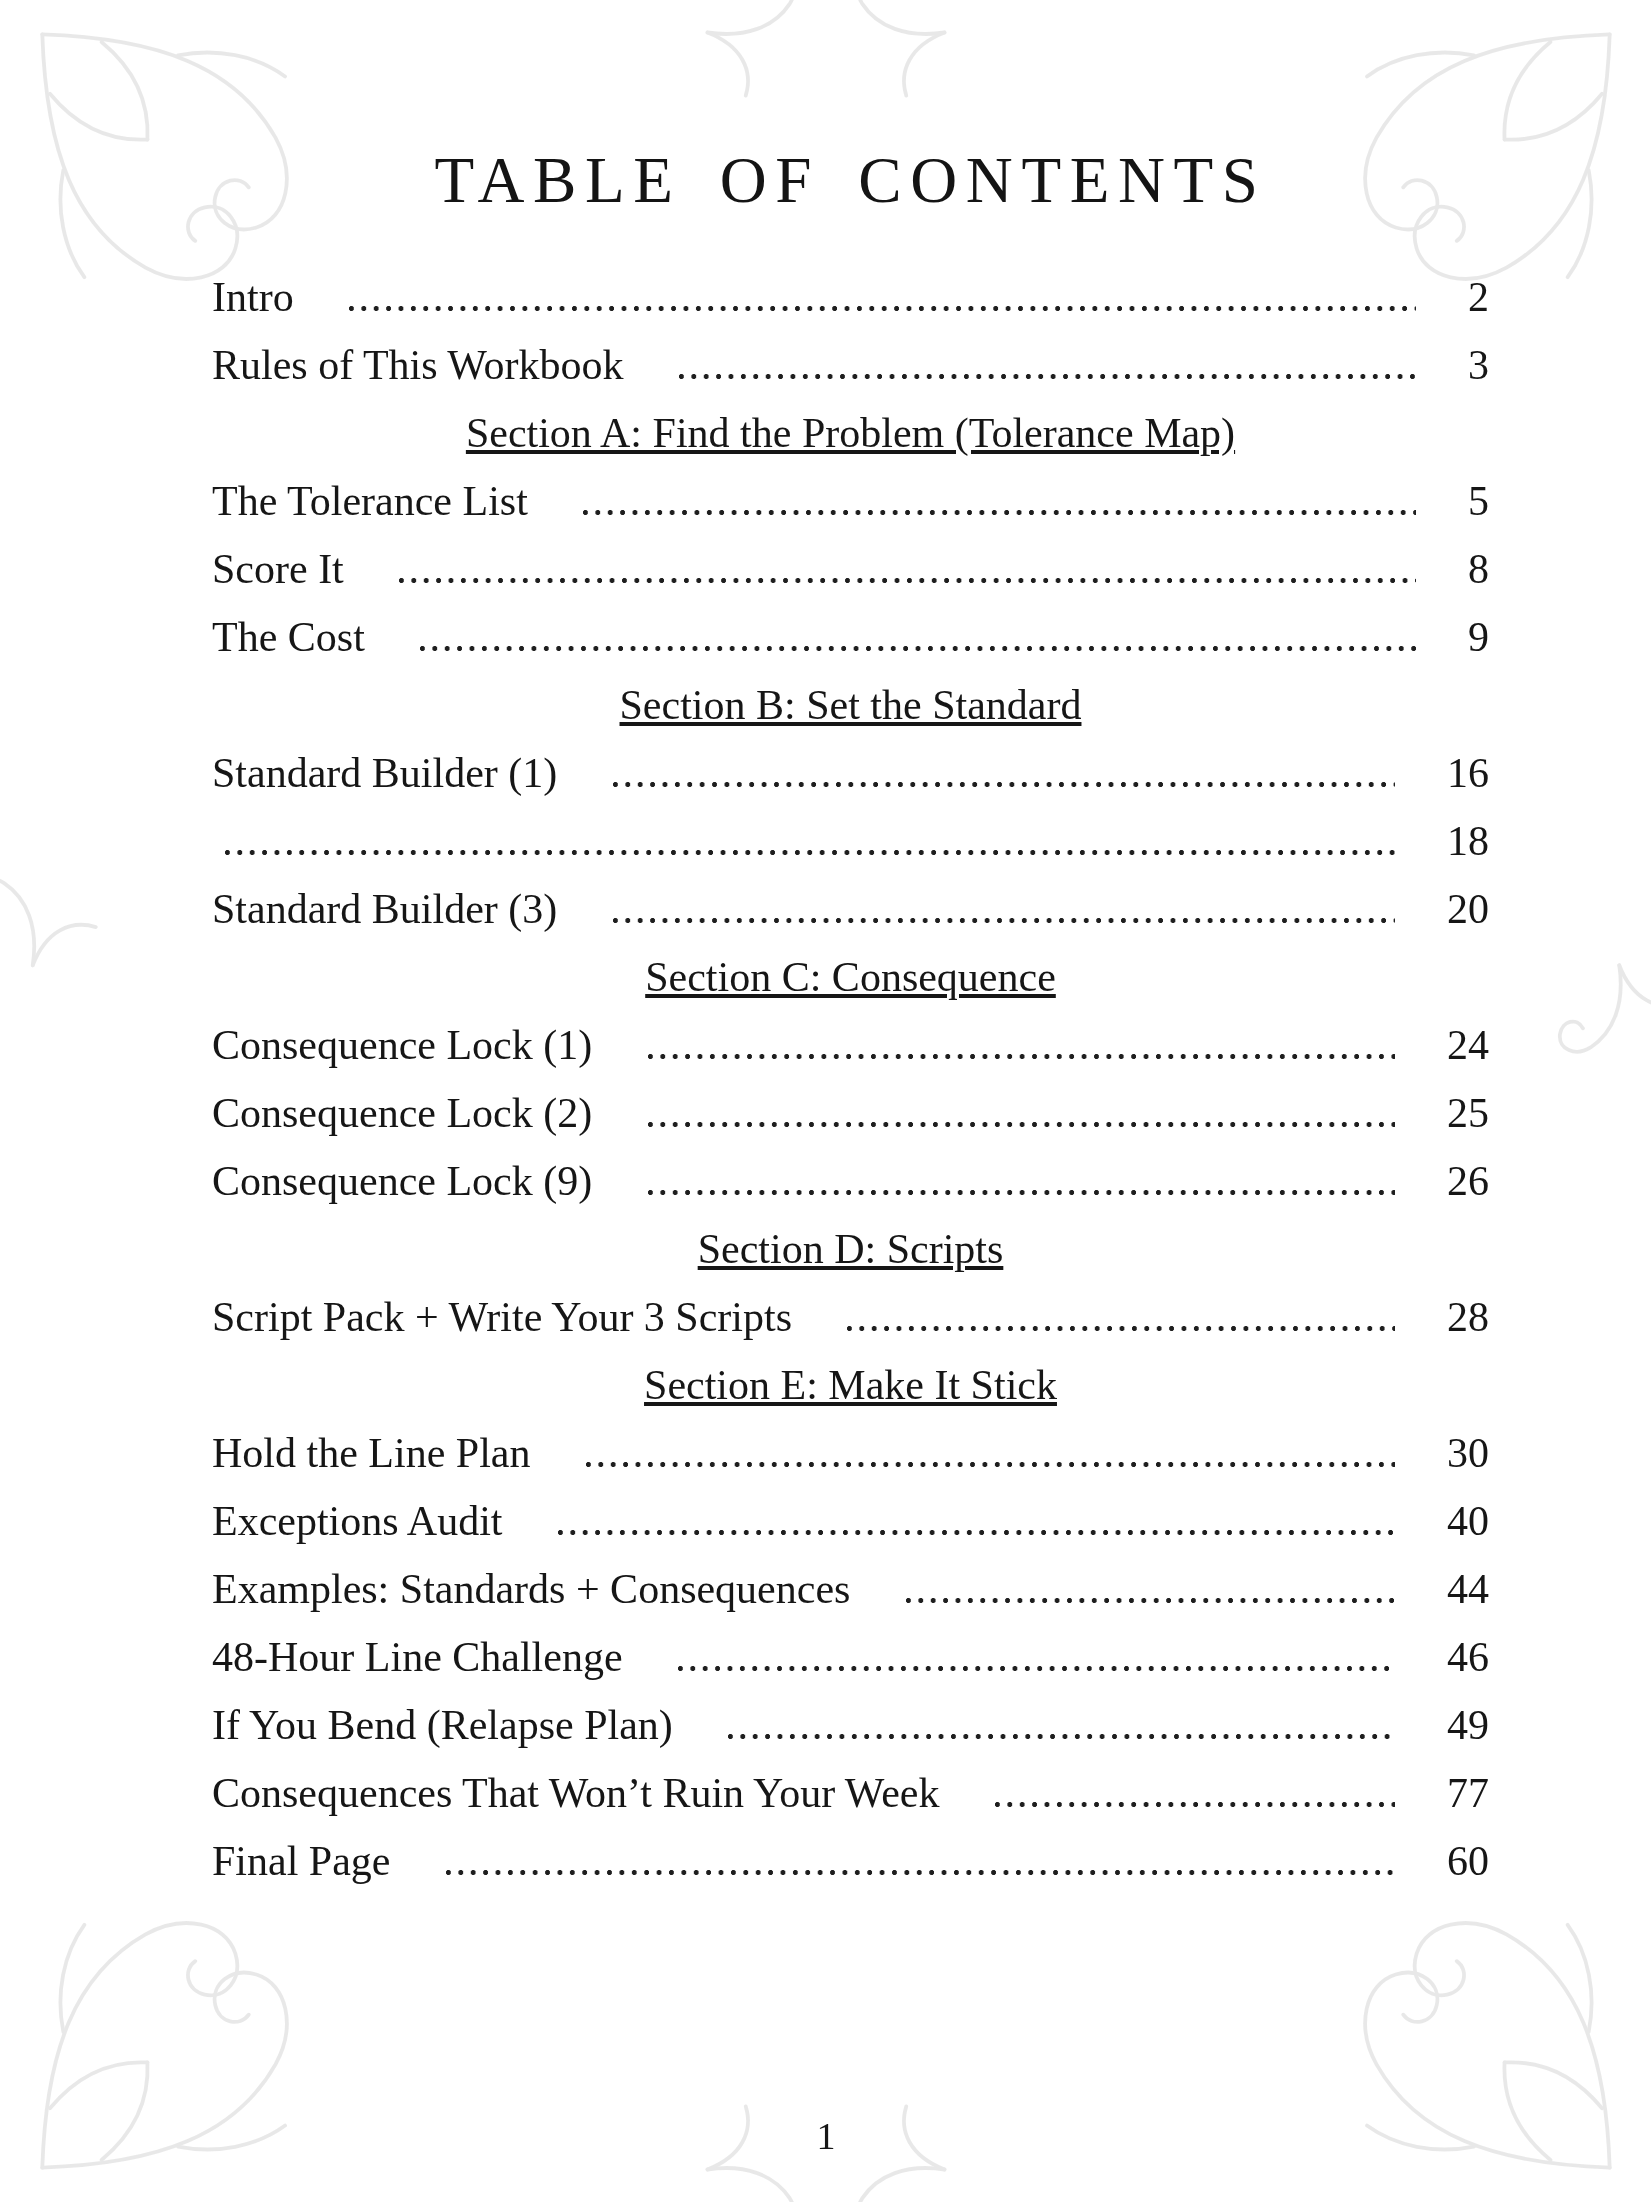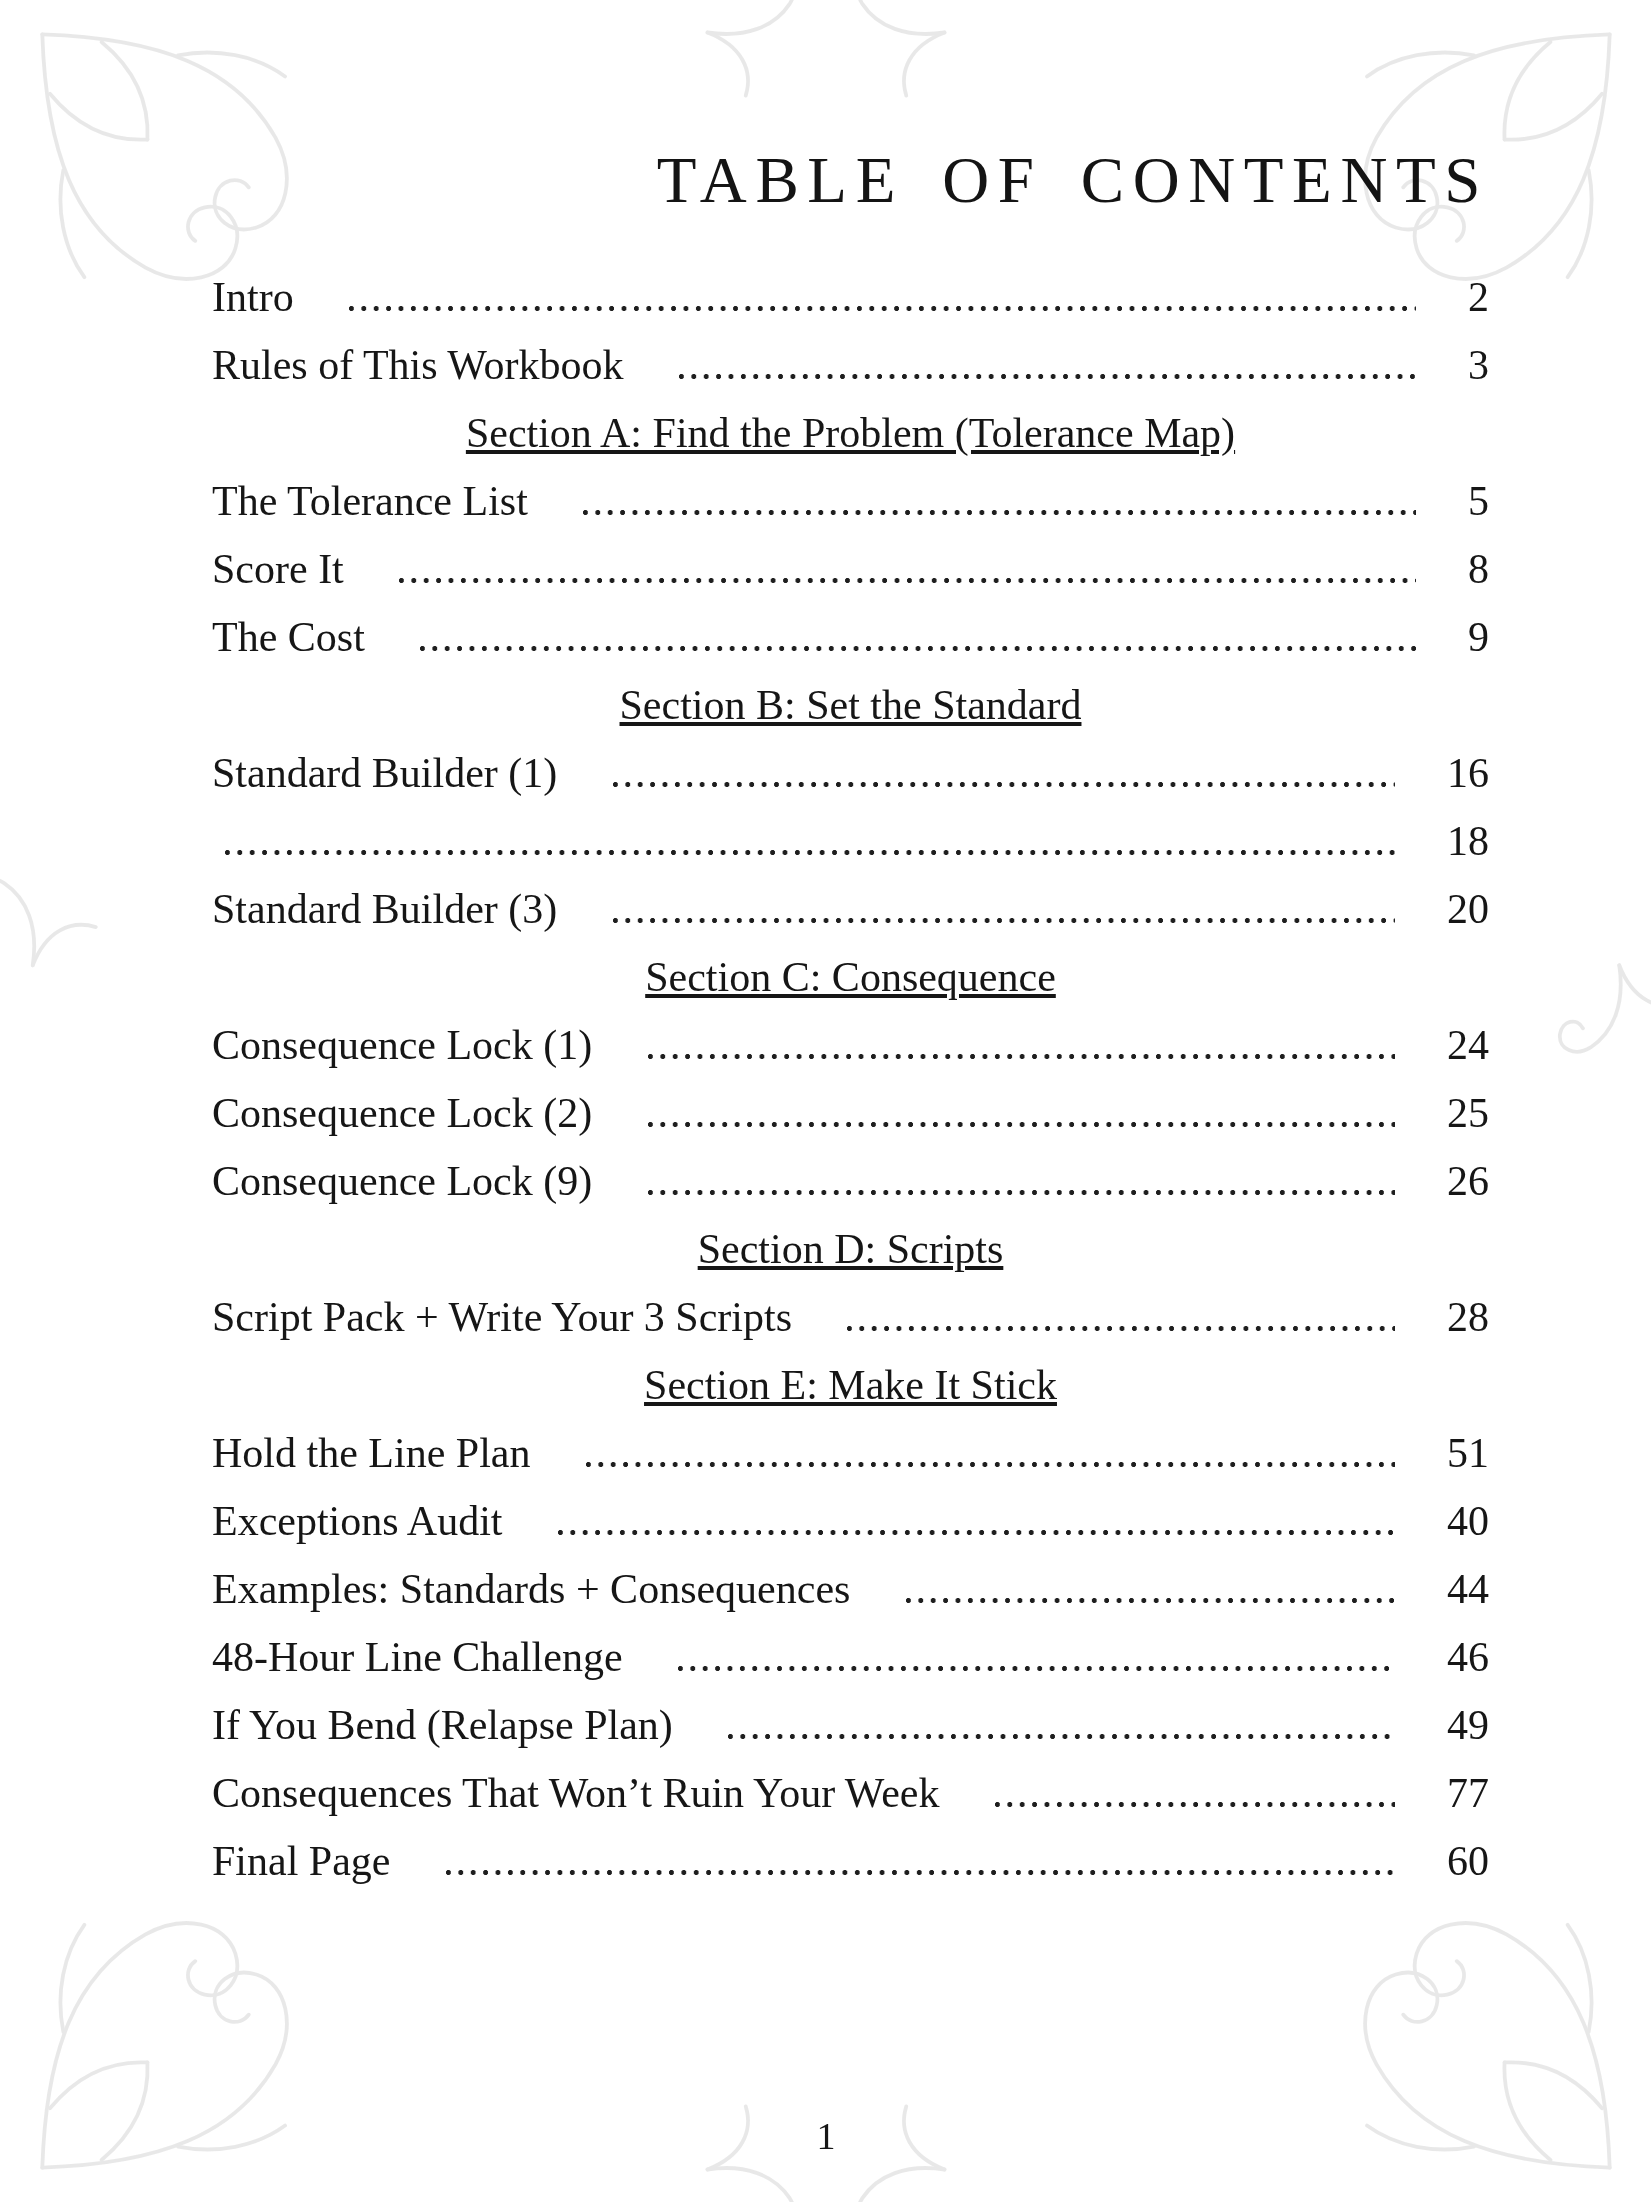--- a/index.html
+++ b/index.html
@@ -27,21 +27,21 @@
   .content {
     position: relative;
     padding: 141px 163px 0 212px;
   }
   .title {
     margin: 0 0 44px 0;
     font-size: 65px;
     font-weight: 400;
     letter-spacing: 8.6px;
     word-spacing: 13.4px;
-    text-align: right;
+    text-align: center;
     line-height: 1.2;
     color: #141414;
   }
   .toc {
     font-size: 42px;
   }
   .toc-row {
     display: flex;
     align-items: baseline;
     line-height: 68px;
@@ -189,21 +189,21 @@
     <span class="toc-label">Script Pack + Write Your 3 Scripts</span>
     <span class="toc-leader"></span>
     <span class="toc-page">28</span>
   </div>
 
   <div class="toc-section">Section E: Make It Stick</div>
 
   <div class="toc-row">
     <span class="toc-label">Hold the Line Plan</span>
     <span class="toc-leader"></span>
-    <span class="toc-page">51</span>
+    <span class="toc-page">30</span>
   </div>
 
   <div class="toc-row">
     <span class="toc-label">Exceptions Audit</span>
     <span class="toc-leader"></span>
     <span class="toc-page">40</span>
   </div>
 
 
   <div class="toc-row">

